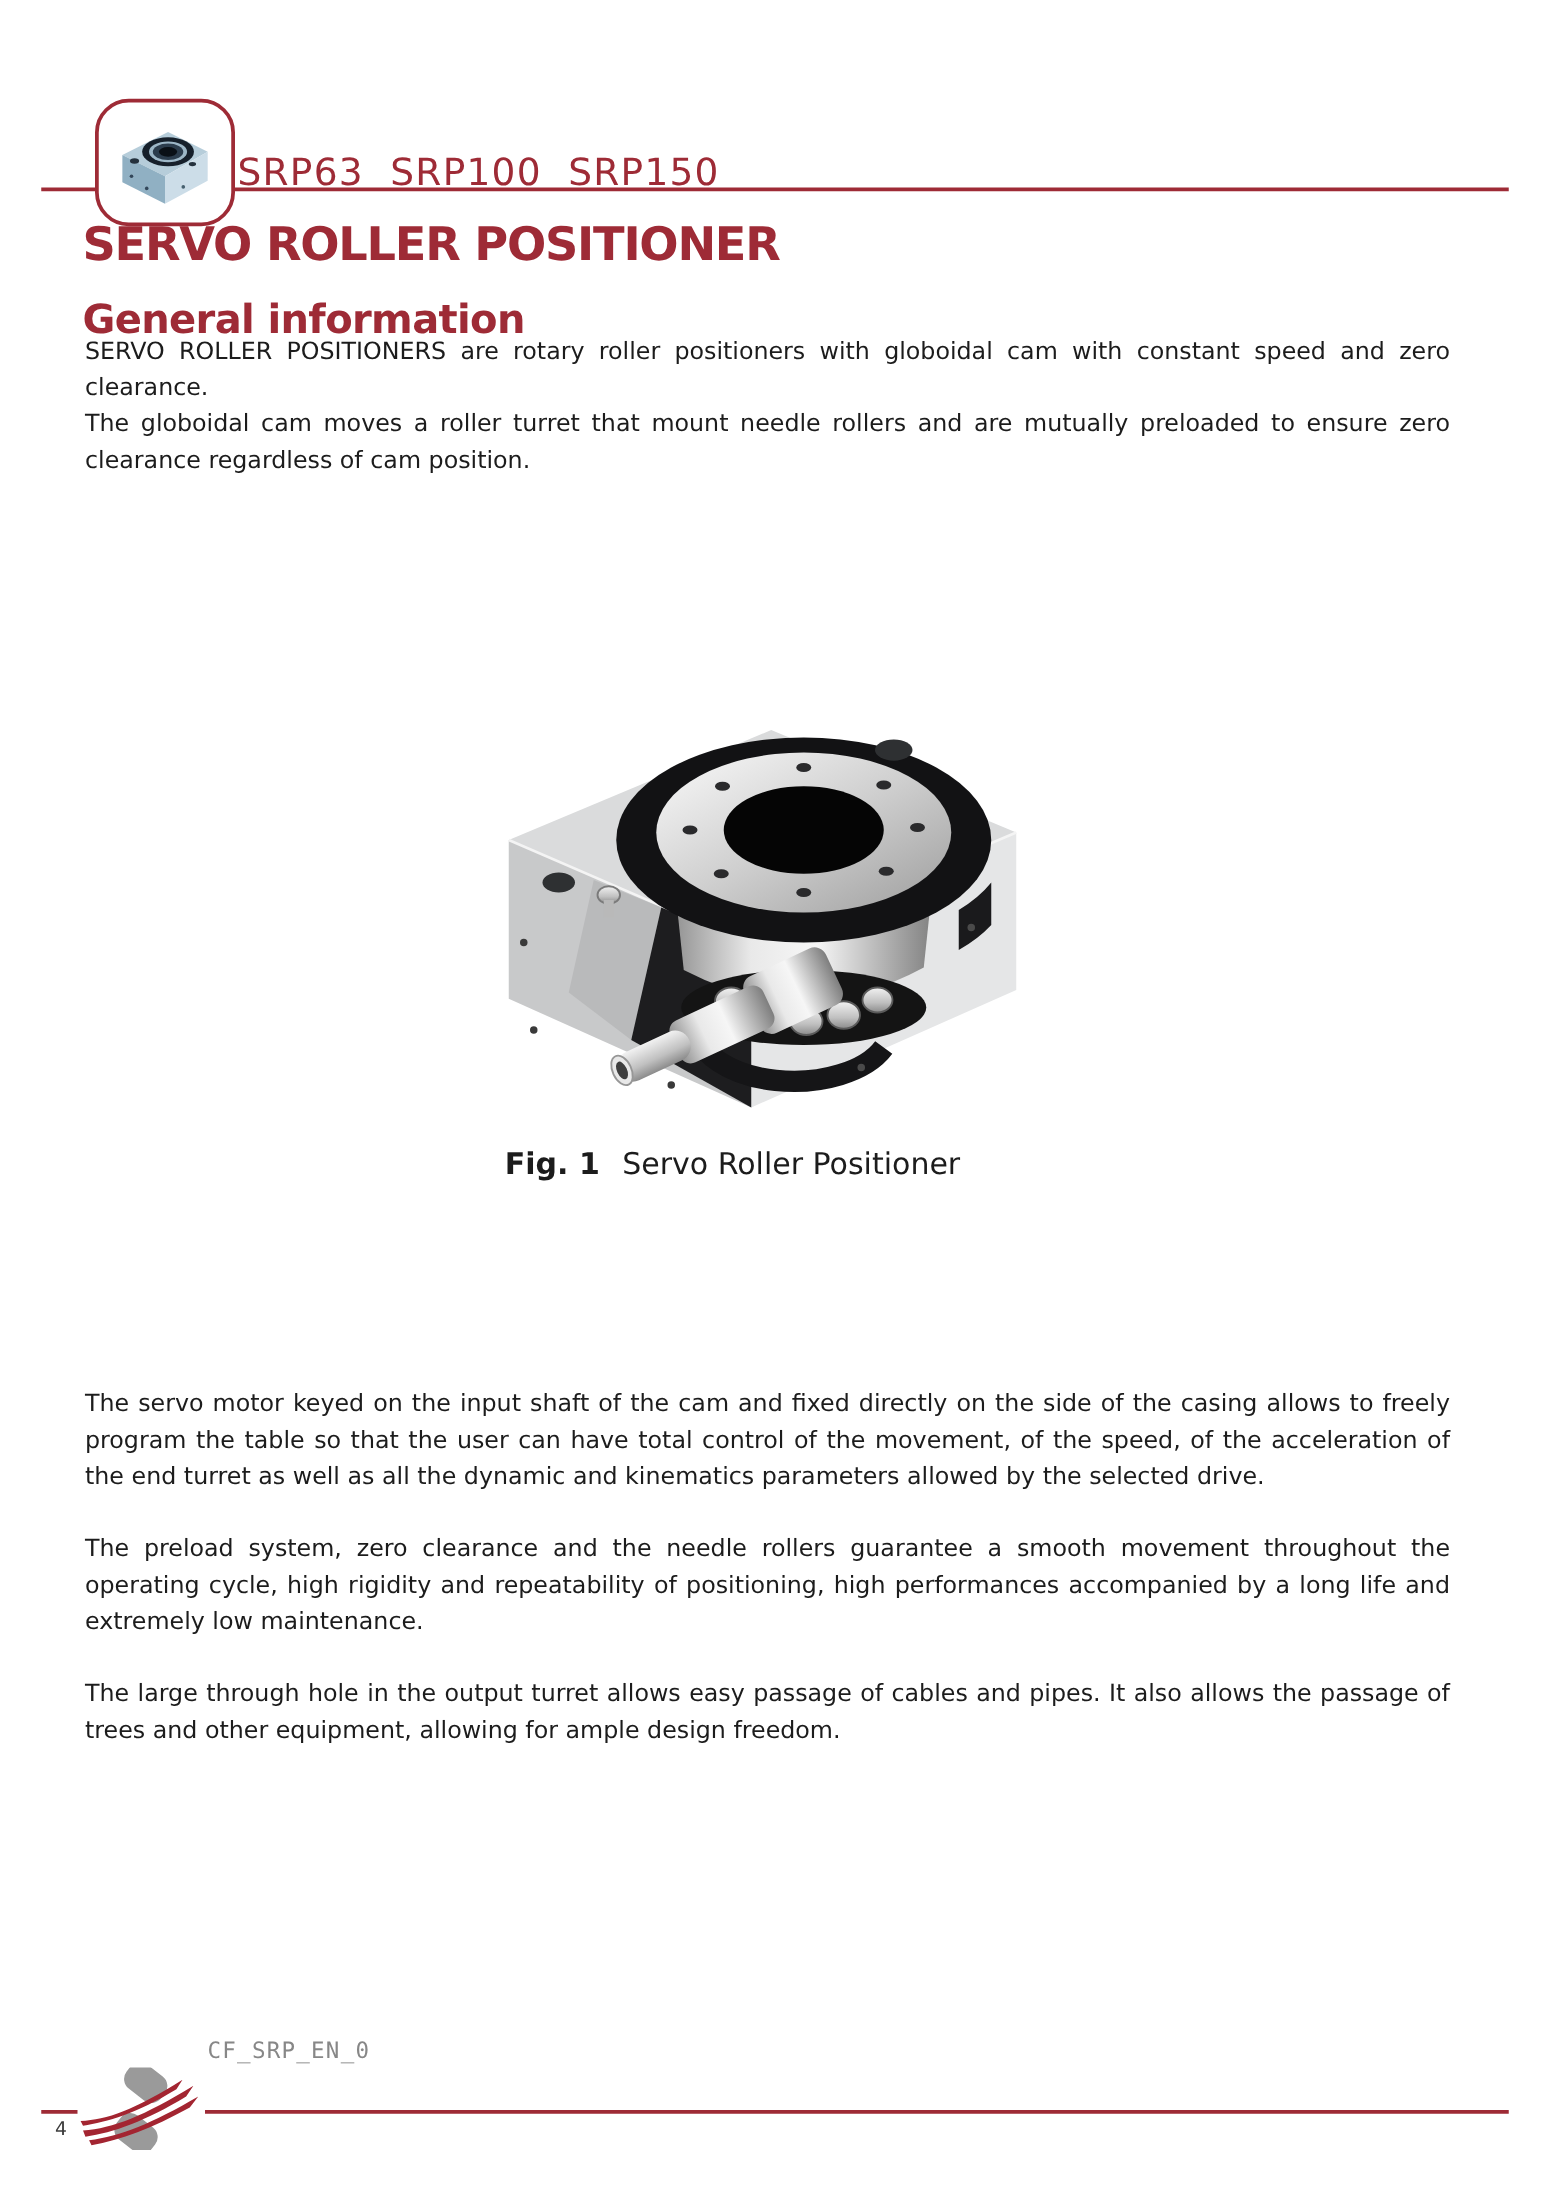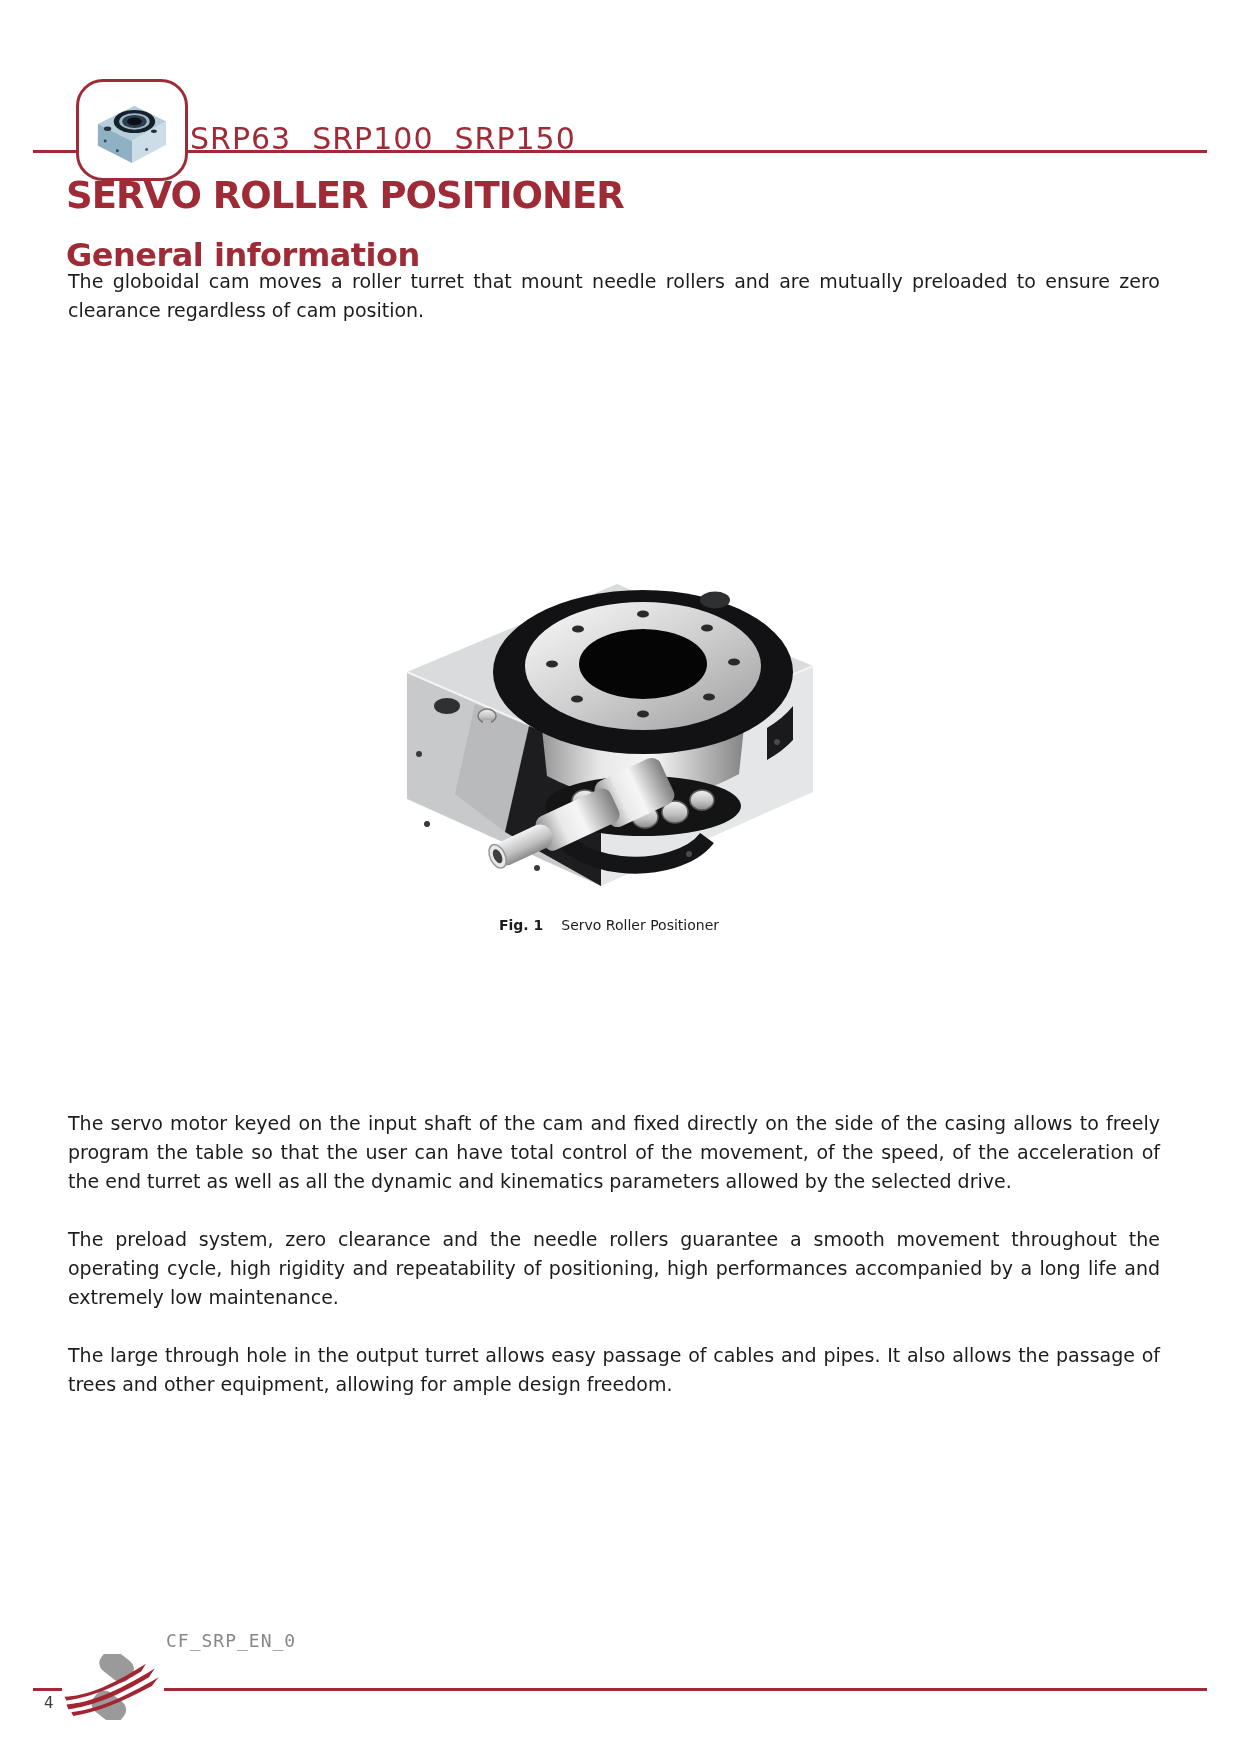--- a/index.html
+++ b/index.html
@@ -54,22 +54,22 @@
   .intro-block{top:243px;}
   .body-block{top:1085px;}
   .body-block p{margin-bottom:29px;}
   .body-block p:last-child{margin-bottom:0;}
 
   
   .figure-area{
     left:385px;top:466px;width:440px;height:400px;
   }
   .figure-caption{
-    left:389px;top:893px;width:440px;
-    text-align:center;font-size:14px;
+    left:366px;top:893px;width:440px;
+    text-align:center;font-size:24px;
   }
   .figure-caption .fig-label{font-weight:bold;margin-right:18px;}
 
   
   .footer-rule{
     left:33px;top:1664px;width:1174px;height:3px;
     background:var(--accent-red);z-index:1;
   }
   .footer-logo{
     left:62px;top:1628px;width:102px;height:70px;
@@ -108,20 +108,21 @@
   </svg>
 </div>
 
 <div class="abs product-codes">SRP63  SRP100  SRP150</div>
 
 <h1 class="abs page-title">SERVO ROLLER POSITIONER</h1>
 
 <h2 class="abs section-heading">General information</h2>
 
 <div class="abs textblock intro-block">
+  <p>SERVO ROLLER POSITIONERS are rotary roller positioners with globoidal cam with constant speed and zero clearance.</p>
   <p>The globoidal cam moves a roller turret that mount needle rollers and are mutually preloaded to ensure zero clearance regardless of cam position.</p>
 </div>
 
 <div class="abs figure-area">
   <svg width="440" height="400" viewBox="0 0 440 400">
     <defs>
       <linearGradient id="drum" x1="0" y1="0" x2="1" y2="0">
         <stop offset="0" stop-color="#8f8f8f"></stop>
           <stop offset="0.3" stop-color="#e9e9e9"></stop>
         <stop offset="0.55" stop-color="#f6f6f6"></stop>

